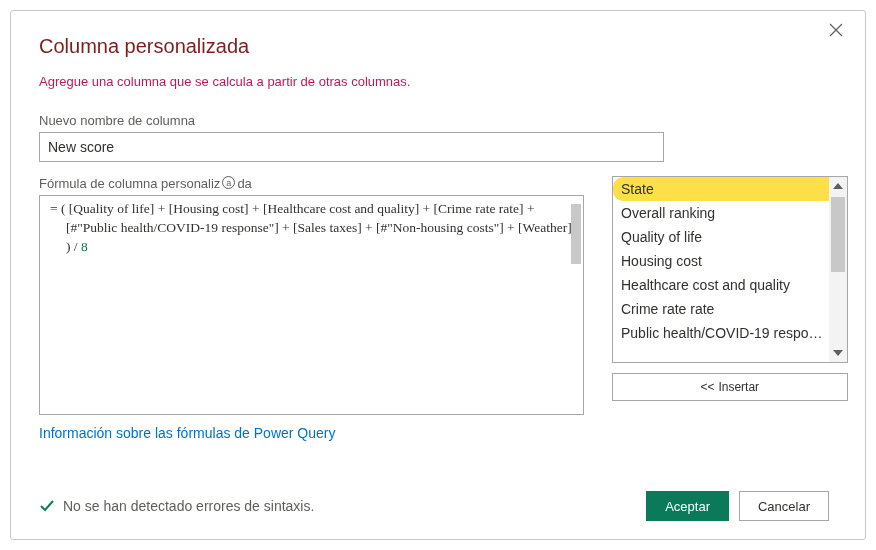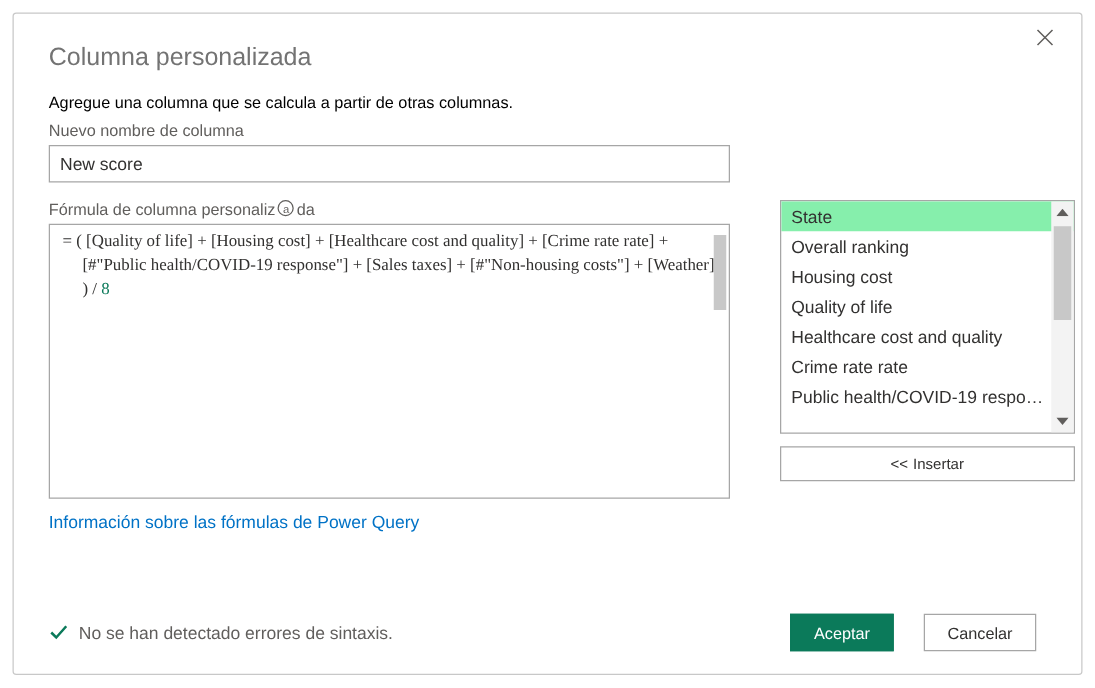--- a/index.html
+++ b/index.html
@@ -28,47 +28,47 @@
       right: 16px;
       width: 20px;
       height: 20px;
       cursor: pointer;
       color: #605e5c;
     }
     .close-btn svg { width: 14px; height: 14px; }
     .title {
       font-size: 20px;
       font-weight: 400;
-      color: #737373;
+      color: #7f1d1d;
       margin-bottom: 16px;
     }
     .subtitle {
       font-size: 13px;
-      color: #000000;
-      margin-bottom: 8px;
+      color: #be185d;
+      margin-bottom: 24px;
     }
     .field-label {
       font-size: 13px;
       color: #605e5c;
       margin-bottom: 4px;
       display: block;
     }
     .name-input {
-      width: 545px;
+      width: 625px;
       height: 30px;
       border: 1px solid #a6a6a6;
       padding: 4px 8px;
       font-size: 14px;
       font-family: inherit;
       color: #323130;
       margin-bottom: 14px;
     }
     .main-row {
       display: flex;
-      gap: 40px;
+      gap: 28px;
     }
     .formula-col { flex: 0 0 545px; }
     .columns-col { flex: 1; }
     .formula-box {
       width: 545px;
       height: 220px;
       border: 1px solid #a6a6a6;
       padding: 4px 10px;
       font-family: Liberation Serif, serif;
       font-size: 13.5px;
@@ -107,21 +107,21 @@
     .column-item {
       padding: 4px 8px;
       font-size: 14px;
       color: #323130;
       cursor: pointer;
       white-space: nowrap;
       overflow: hidden;
       text-overflow: ellipsis;
       padding-right: 24px;
     }
-    .column-item.selected { background: #86efac; }
+    .column-item.selected { background: #fde047; border-radius: 10px; }
     .col-scroll {
       position: absolute;
       right: 0;
       top: 0;
       width: 18px;
       height: 100%;
       background: #f3f3f3;
       display: flex;
       flex-direction: column;
       justify-content: space-between;
@@ -168,21 +168,21 @@
       justify-content: space-between;
     }
     .status {
       display: flex;
       align-items: center;
       gap: 8px;
       color: #605e5c;
       font-size: 14px;
     }
     .check-icon { color: #0b7a5a; width: 16px; height: 16px; }
-    .buttons { display: flex; gap: 24px; }
+    .buttons { display: flex; gap: 10px; }
     .btn {
       height: 30px;
       padding: 0 18px;
       font-size: 13px;
       cursor: pointer;
       border: 1px solid #a6a6a6;
       background: #fff;
       color: #323130;
     }
     .btn.primary {
@@ -232,22 +232,22 @@
         <div class="formula-scrollbar"></div>
       </div>
       <a class="link">Información sobre las fórmulas de Power Query</a>
     </div>
 
     <div class="columns-col">
       <div class="columns-list">
         <div class="columns-inner">
           <div class="column-item selected">State</div>
           <div class="column-item">Overall ranking</div>
+          <div class="column-item">Quality of life</div>
           <div class="column-item">Housing cost</div>
-          <div class="column-item">Quality of life</div>
           <div class="column-item">Healthcare cost and quality</div>
           <div class="column-item">Crime rate rate</div>
           <div class="column-item">Public health/COVID-19 respo…</div>
         </div>
         <div class="col-scroll">
           <div class="scroll-arrow">
             <svg width="10" height="6" viewBox="0 0 10 6">
                 <path d="M0 6 L5 0 L10 6" fill="#605e5c"></path>
               </svg>
           </div>

